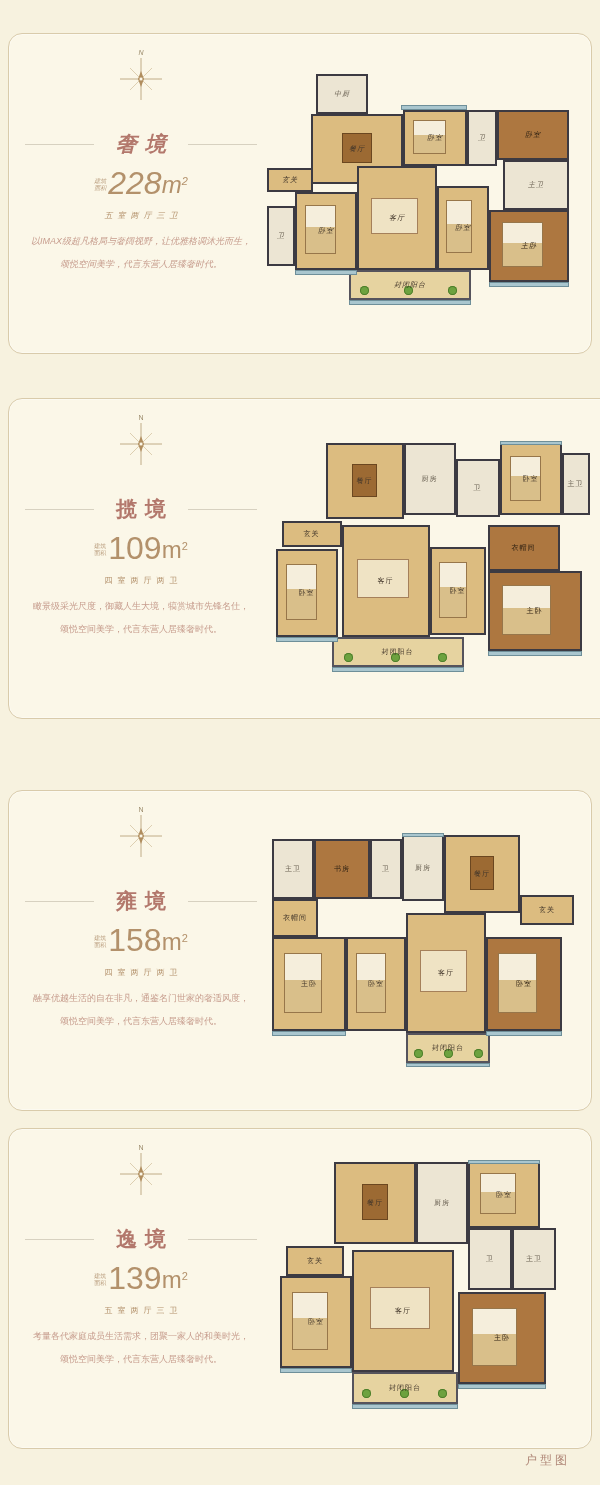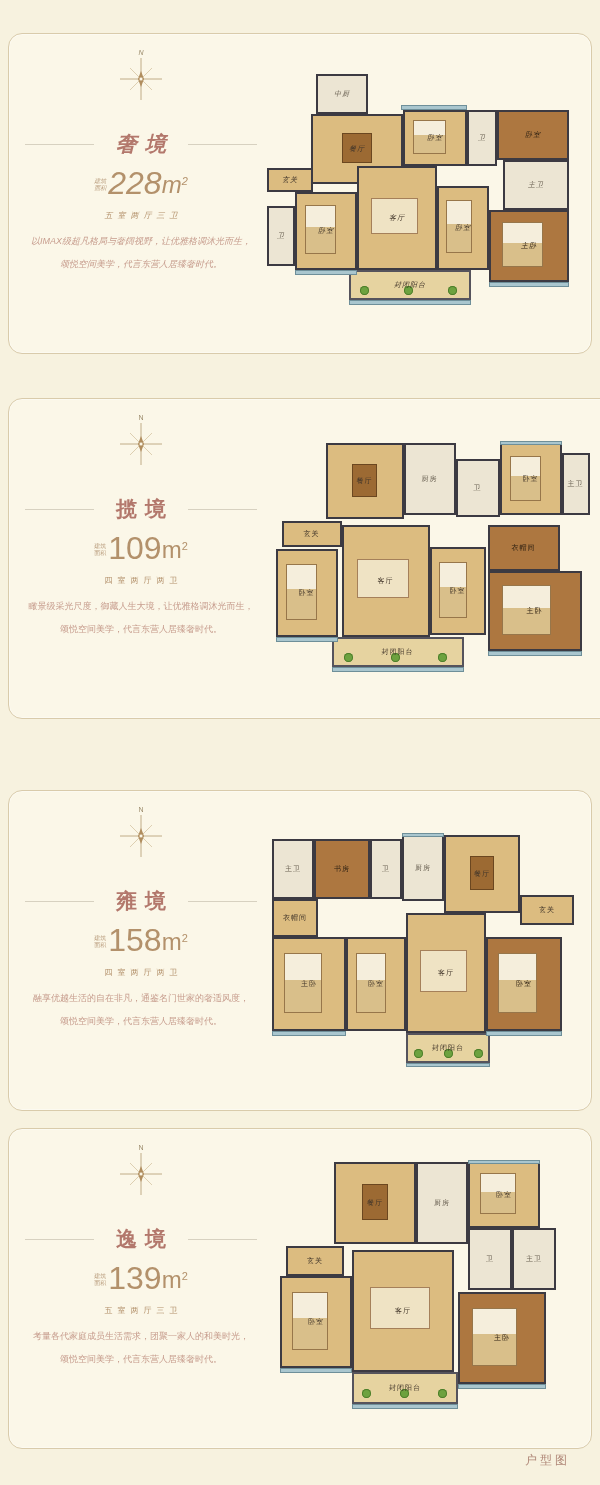--- a/index.html
+++ b/index.html
@@ -183,21 +183,21 @@
           <div class="area-prefix">
             <div>建筑</div>
             <div>面积</div>
           </div>
           <span class="area-value">109</span>
           <span class="area-unit">m</span>
           <span class="area-unit area-sup">2</span>
         </div>
         <div class="config">四室两厅两卫</div>
         <div class="desc">
-          <div>瞰景级采光尺度，御藏人生大境，让优雅格调沐光而生，</div>
+          <div>瞰景级采光尺度，御藏人生大境，犒赏城市先锋名仕，</div>
           <div>颂悦空间美学，代言东营人居臻奢时代。</div>
         </div>
       </div>
       <div class="plan-wrap">
         <div class="plan" style="width: 320px; height: 235px;">
           <div class="room tan" style="left: 52px; top: 2px; width: 78px; height: 76px;">
             <div class="furn table"></div>
             <span class="room-label">餐厅</span>
           </div>
           <div class="room pale" style="left: 130px; top: 2px; width: 52px; height: 72px;">

